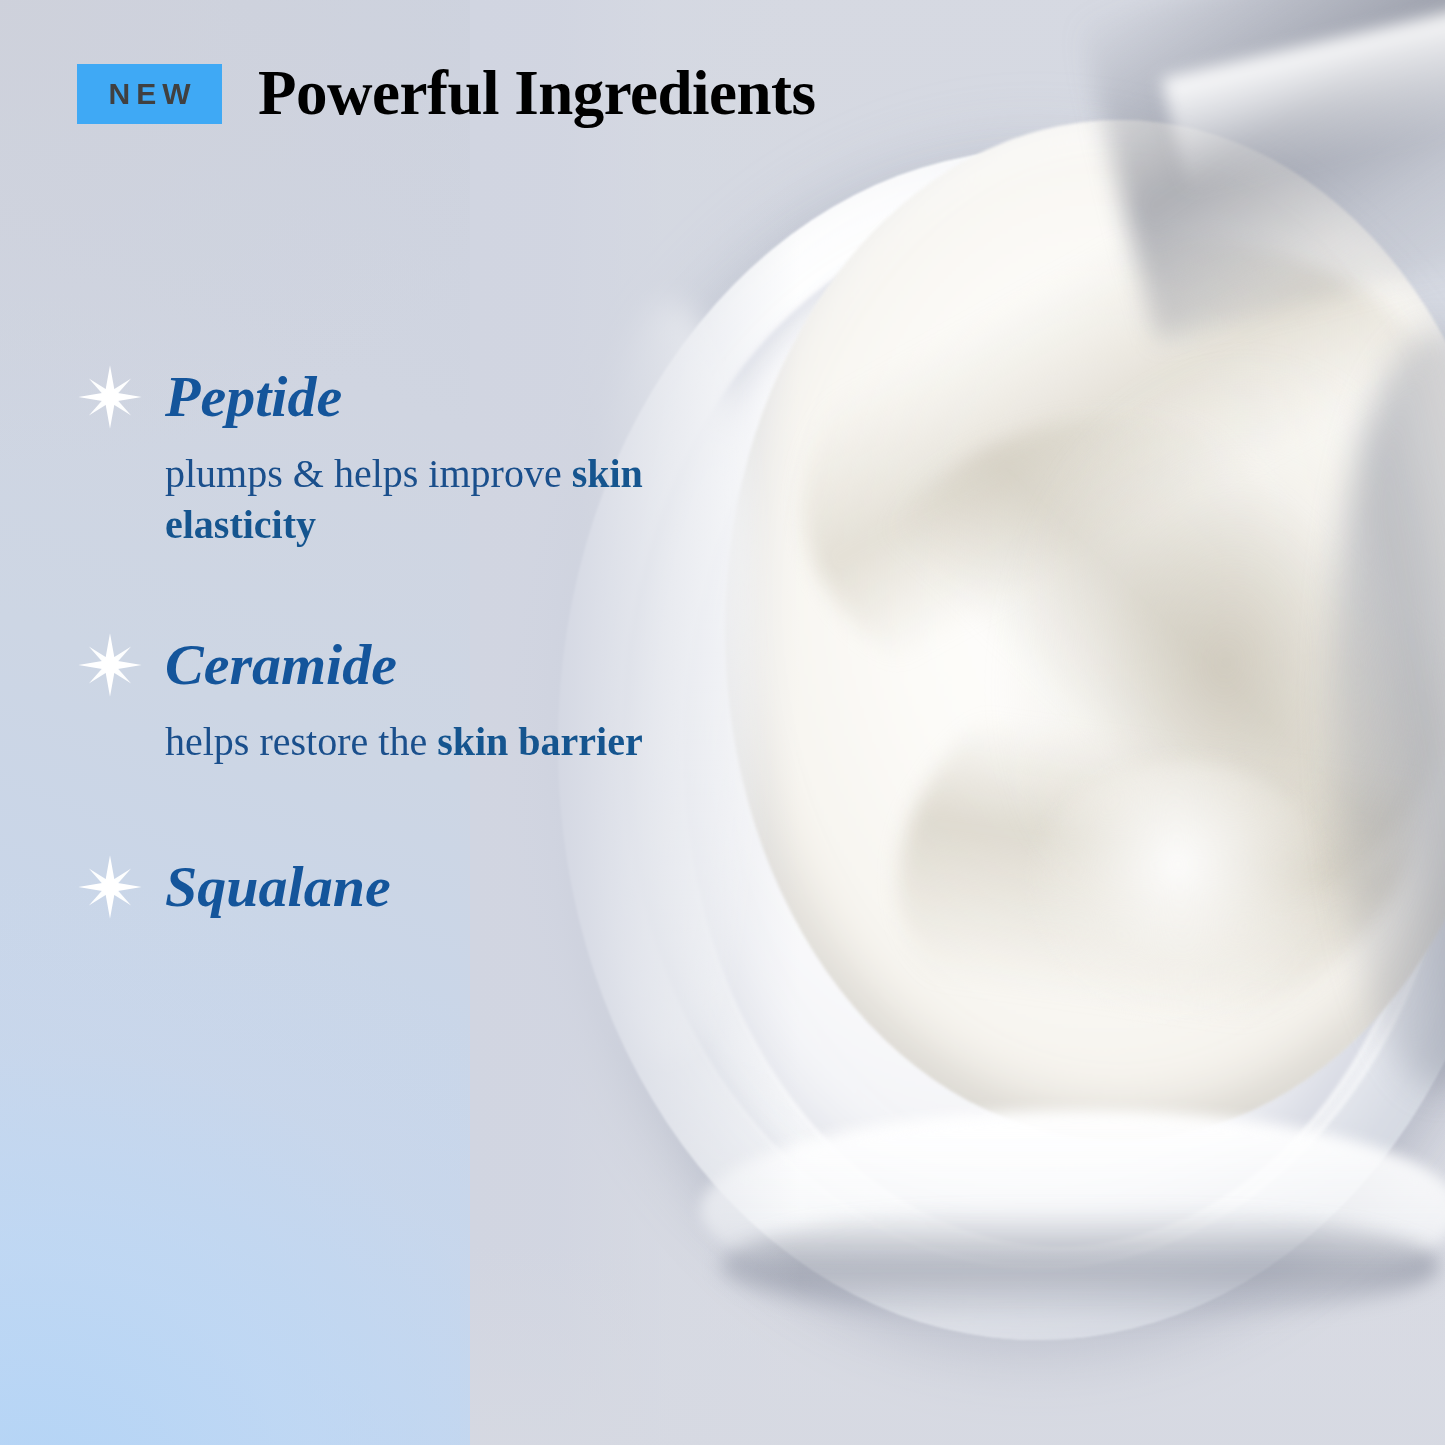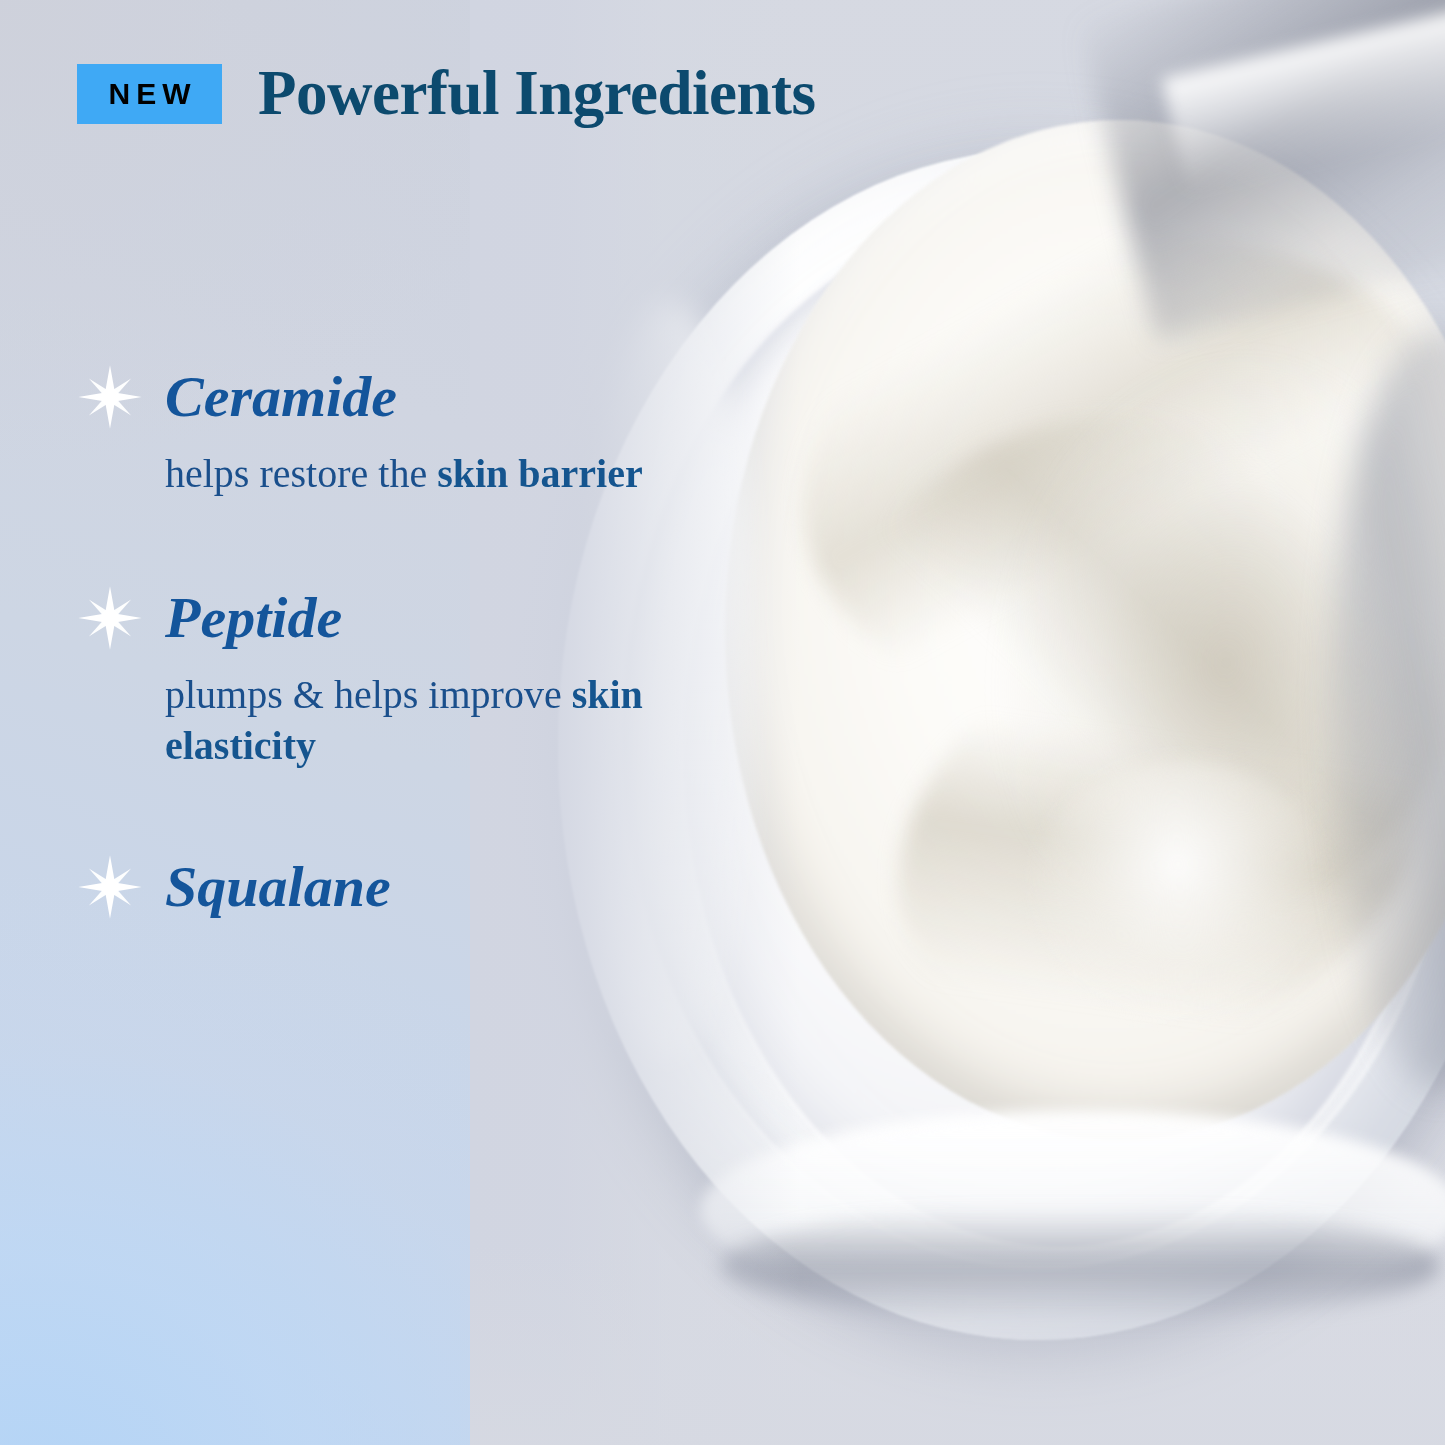--- a/index.html
+++ b/index.html
@@ -274,34 +274,34 @@
   .header {
     position: absolute;
     left: 77px;
     top: 62px;
     display: flex;
     align-items: center;
     gap: 36px;
   }
   .new-badge {
     background: #3fa9f5;
-    color: #000000;
+    color: #404040;
     font-family: "Liberation Sans", sans-serif;
     font-weight: 700;
     font-size: 30px;
     letter-spacing: 6px;
     text-indent: 6px;
     width: 145px;
     height: 60px;
     line-height: 60px;
     text-align: center;
     box-sizing: border-box;
   }
   .page-title {
-    color: #0c4a6e;
+    color: #000000;
     font-family: "Liberation Serif", serif;
     font-weight: 700;
     font-size: 63px;
     line-height: 1;
     letter-spacing: -0.5px;
     white-space: nowrap;
   }
 
   
   .ingredients {
@@ -386,42 +386,42 @@
     <div class="photo-fade-bottom"></div>
   </div>
 
   <div class="header">
     <div class="new-badge">NEW</div>
     <div class="page-title">Powerful Ingredients</div>
   </div>
 
   <div class="ingredients">
 
+    <div class="ingredient ing-1">
+      <div class="ing-head">
+        <svg class="sparkle" viewBox="0 0 100 100">
+          <path d="M50 2 L56.5 38 L62 44 L98 50 L62 56 L56.5 62 L50 98 L43.5 62 L38 56 L2 50 L38 44 L43.5 38 Z" fill="#ffffff"></path>
+          <path d="M50 8 L53 40 L82 22 L60 47 L92 50 L60 53 L82 78 L53 60 L50 92 L47 60 L18 78 L40 53 L8 50 L40 47 L18 22 L47 40 Z" fill="#ffffff" opacity="0.96"></path>
+        </svg>
+        <div class="ing-name">Peptide</div>
+      </div>
+      <div class="ing-desc"><span>plumps &amp; helps improve </span><b>skin elasticity</b></div>
+    </div>
+
     <div class="ingredient ing-2">
       <div class="ing-head">
         <svg class="sparkle" viewBox="0 0 100 100">
           <path d="M50 2 L56.5 38 L62 44 L98 50 L62 56 L56.5 62 L50 98 L43.5 62 L38 56 L2 50 L38 44 L43.5 38 Z" fill="#ffffff"></path>
           <path d="M50 8 L53 40 L82 22 L60 47 L92 50 L60 53 L82 78 L53 60 L50 92 L47 60 L18 78 L40 53 L8 50 L40 47 L18 22 L47 40 Z" fill="#ffffff" opacity="0.96"></path>
         </svg>
         <div class="ing-name">Ceramide</div>
       </div>
       <div class="ing-desc"><span>helps restore the </span><b>skin barrier</b></div>
     </div>
 
-    <div class="ingredient ing-1">
-      <div class="ing-head">
-        <svg class="sparkle" viewBox="0 0 100 100">
-          <path d="M50 2 L56.5 38 L62 44 L98 50 L62 56 L56.5 62 L50 98 L43.5 62 L38 56 L2 50 L38 44 L43.5 38 Z" fill="#ffffff"></path>
-          <path d="M50 8 L53 40 L82 22 L60 47 L92 50 L60 53 L82 78 L53 60 L50 92 L47 60 L18 78 L40 53 L8 50 L40 47 L18 22 L47 40 Z" fill="#ffffff" opacity="0.96"></path>
-        </svg>
-        <div class="ing-name">Peptide</div>
-      </div>
-      <div class="ing-desc"><span>plumps &amp; helps improve </span><b>skin elasticity</b></div>
-    </div>
-
     <div class="ingredient">
       <div class="ing-head">
         <svg class="sparkle" viewBox="0 0 100 100">
           <path d="M50 2 L56.5 38 L62 44 L98 50 L62 56 L56.5 62 L50 98 L43.5 62 L38 56 L2 50 L38 44 L43.5 38 Z" fill="#ffffff"></path>
           <path d="M50 8 L53 40 L82 22 L60 47 L92 50 L60 53 L82 78 L53 60 L50 92 L47 60 L18 78 L40 53 L8 50 L40 47 L18 22 L47 40 Z" fill="#ffffff" opacity="0.96"></path>
         </svg>
         <div class="ing-name">Squalane</div>
       </div>
     </div>
 

